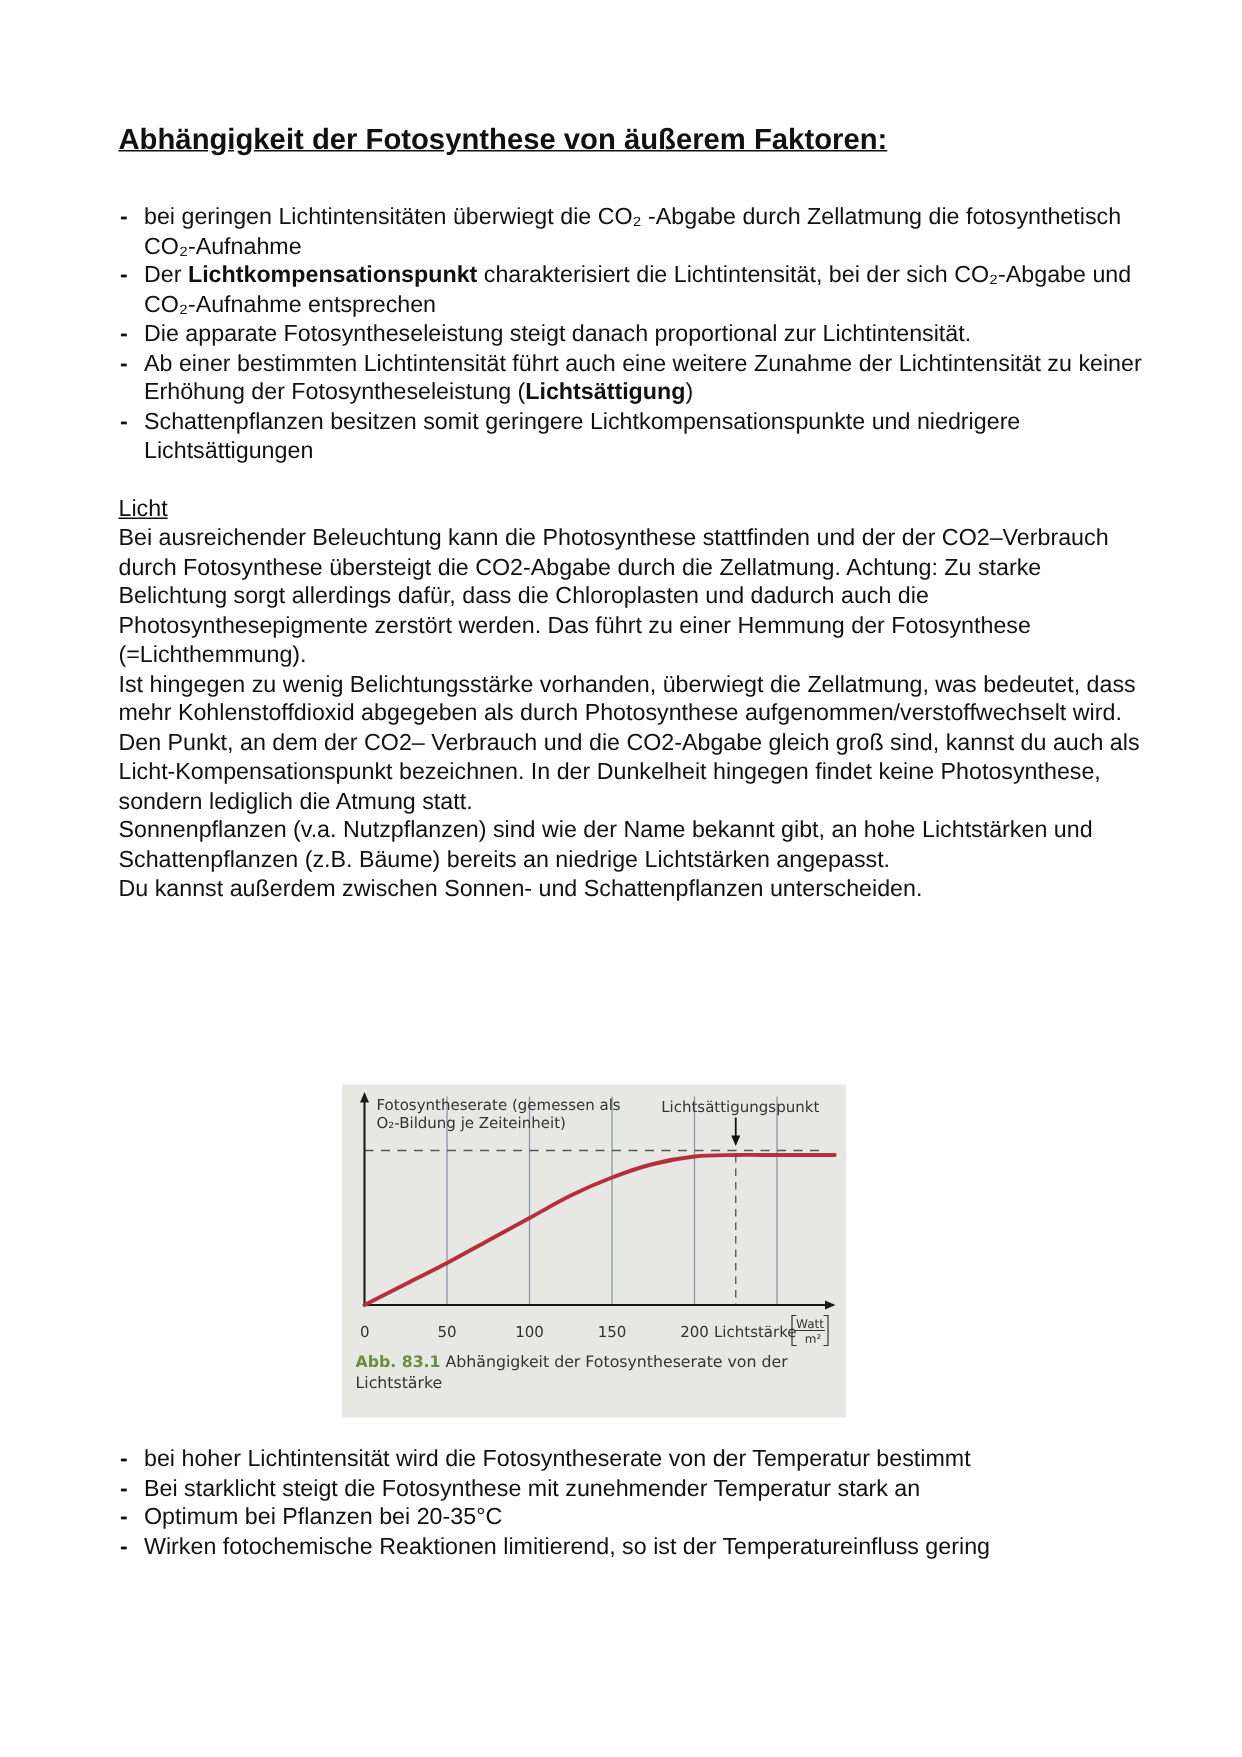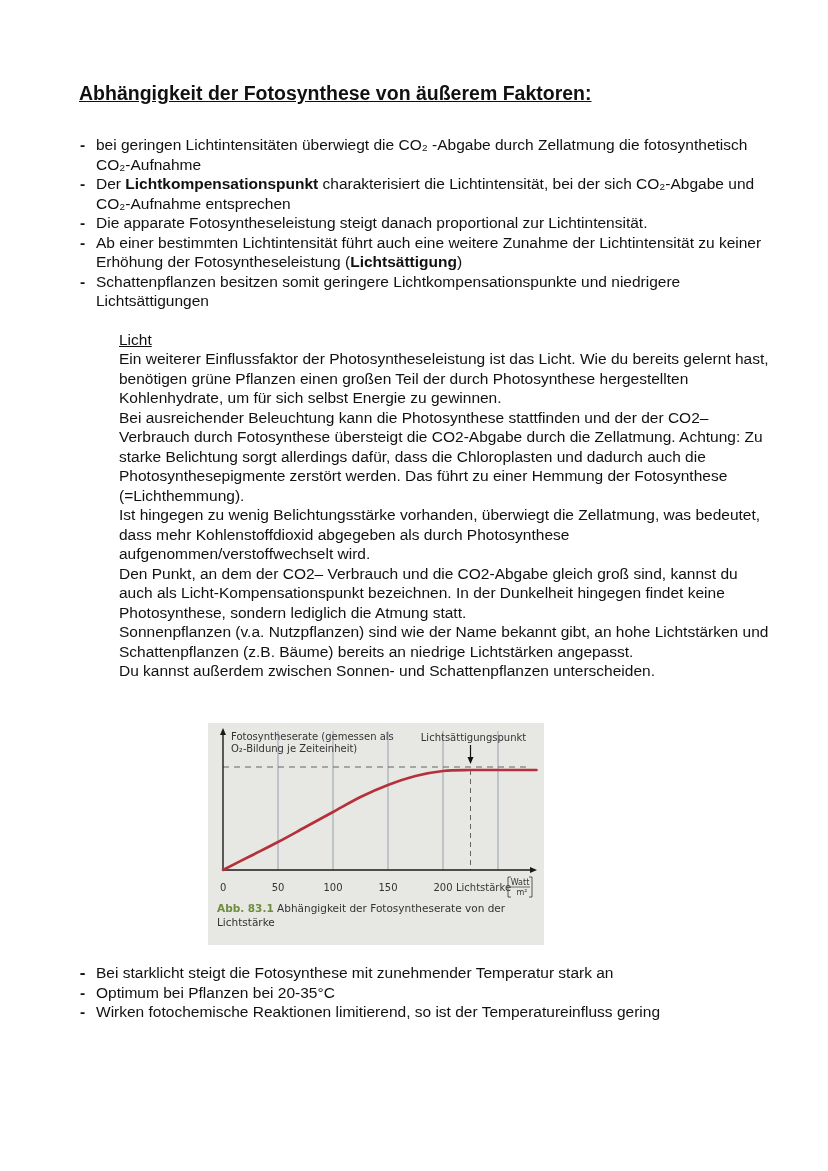--- a/index.html
+++ b/index.html
@@ -17,26 +17,26 @@
     .section-heading {
       font-size: 15.5px; font-weight: bold; margin: 0; line-height: 19.5px;
     }
     ul.dash { list-style: none; margin: 0; padding: 0; }
     ul.dash li {
       position: relative; padding-left: 17px; font-size: 15.5px; line-height: 19.5px;
     }
     ul.dash li .dash-mark {
       position: absolute; left: 1px; top: 0; font-weight: bold;
     }
-    .para-block { margin-top: 19px; font-size: 15.5px; line-height: 19.5px; margin-left: 40px; }
+    .para-block { margin-top: 19px; font-size: 15.5px; line-height: 19.5px; }
     .underline-title { text-decoration: underline; }
     .para { margin: 0; }
 
     .figure {
-      position: absolute; left: 208px; top: 723px; width: 336px; height: 222px;
+      position: absolute; left: 228px; top: 723px; width: 336px; height: 222px;
       background: #e7e7e3;
     }
     .figure svg { position: absolute; left: 0; top: 0; }
     .caption {
       position: absolute; left: 9px; top: 178px; width: 300px;
       font-family: "DejaVu Sans", sans-serif; font-size: 10.5px; line-height: 14px; color: #333;
     }
     .caption .fig-num { color: #6d8d3f; font-weight: bold; text-align: right; }
 
     .temp { position: absolute; left: 79px; top: 963px; width: 690px; }
@@ -53,21 +53,20 @@
         <li><span class="dash-mark">-</span><span>Der </span><b>Lichtkompensationspunkt</b><span> charakterisiert die Lichtintensität, bei der sich  CO₂-Abgabe und CO₂-Aufnahme entsprechen</span></li>
         <li><span class="dash-mark">-</span><span>Die apparate Fotosyntheseleistung steigt danach proportional zur Lichtintensität.</span></li>
         <li><span class="dash-mark">-</span><span>Ab einer bestimmten Lichtintensität führt auch eine weitere Zunahme der Lichtintensität zu keiner Erhöhung der Fotosyntheseleistung (</span><b>Lichtsättigung</b><span>)</span></li>
         <li><span class="dash-mark">-</span><span>Schattenpflanzen besitzen somit geringere Lichtkompensationspunkte und niedrigere Lichtsättigungen</span></li>
       </ul>
   </div>
 
   <div class="para-block">
     <div class="underline-title">Licht</div>
     <div id="licht-paras">
-        <p class="para">Ein weiterer Einflussfaktor der Photosyntheseleistung ist das Licht. Wie du bereits gelernt hast, benötigen grüne Pflanzen einen großen Teil der durch Photosynthese hergestellten Kohlenhydrate, um für sich selbst Energie zu gewinnen.</p>
         <p class="para">Bei ausreichender Beleuchtung kann die Photosynthese stattfinden und der der CO2–Verbrauch durch Fotosynthese übersteigt die CO2-Abgabe durch die Zellatmung. Achtung: Zu starke Belichtung sorgt allerdings dafür, dass die Chloroplasten und dadurch auch die Photosynthesepigmente zerstört werden. Das führt zu einer Hemmung der Fotosynthese (=Lichthemmung).</p>
         <p class="para">Ist hingegen zu wenig Belichtungsstärke vorhanden, überwiegt die Zellatmung, was bedeutet, dass mehr Kohlenstoffdioxid abgegeben als durch Photosynthese aufgenommen/verstoffwechselt wird.</p>
         <p class="para">Den Punkt, an dem der CO2– Verbrauch und die CO2-Abgabe gleich groß sind, kannst du auch als Licht-Kompensationspunkt bezeichnen. In der Dunkelheit hingegen findet keine Photosynthese, sondern lediglich die Atmung statt.</p>
         <p class="para">Sonnenpflanzen (v.a. Nutzpflanzen) sind wie der Name bekannt gibt, an hohe Lichtstärken und Schattenpflanzen (z.B. Bäume) bereits an niedrige Lichtstärken angepasst.</p>
         <p class="para">Du kannst außerdem zwischen Sonnen- und Schattenpflanzen unterscheiden.</p>
       </div>
   </div>
 </div>
 
 <div class="figure">
@@ -114,18 +113,18 @@
       <path d="M321,154 L324,154 L324,174 L321,174" fill="none" stroke="#333" stroke-width="0.8"></path>
     </svg>
   <div class="caption">
     <span class="fig-num">Abb. 83.1</span>
     <span>Abhängigkeit der Fotosyntheserate von der Lichtstärke</span>
   </div>
 </div>
 
 <div class="temp">
   <ul class="dash" id="temp-bullets">
-      <li><span class="dash-mark">-</span></li>
+      <li><span class="dash-mark">-</span><span>bei hoher Lichtintensität wird die Fotosyntheserate von der Temperatur bestimmt</span></li>
       <li><span class="dash-mark">-</span><span>Bei starklicht steigt die Fotosynthese mit zunehmender Temperatur stark an</span></li>
       <li><span class="dash-mark">-</span><span>Optimum bei Pflanzen bei 20-35°C</span></li>
       <li><span class="dash-mark">-</span><span>Wirken fotochemische Reaktionen limitierend, so ist der Temperatureinfluss gering</span></li>
     </ul>
 </div>
 
 </body></html>

